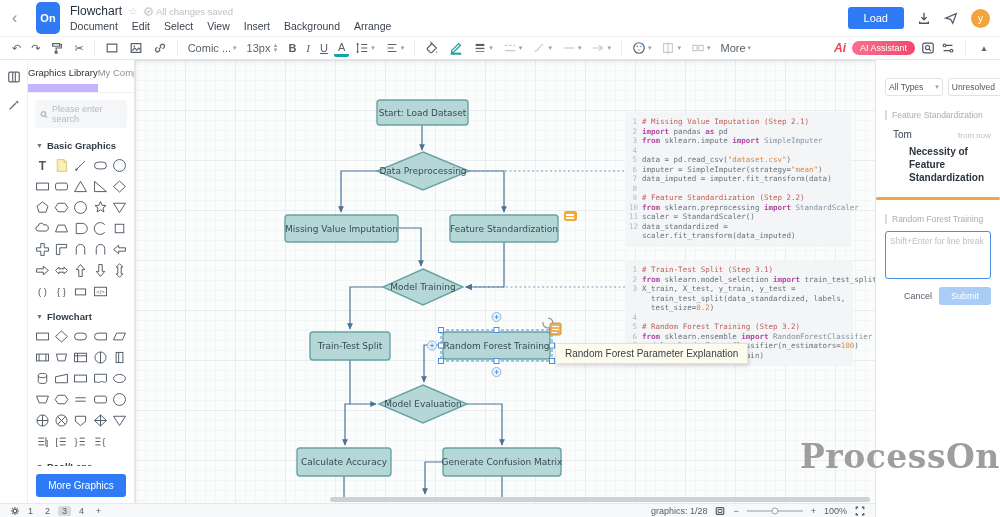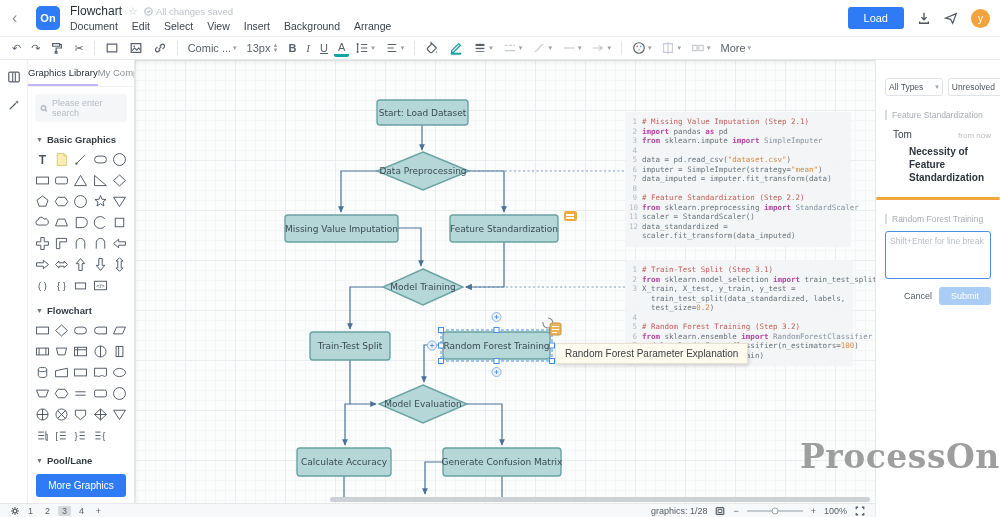--- a/index.html
+++ b/index.html
@@ -3,21 +3,21 @@
 <meta charset="utf-8">
 <style>
   * { margin:0; padding:0; box-sizing:border-box; }
   html,body { width:1000px; height:517px; }
   body { font-family:"Liberation Sans", sans-serif; font-size:11px; color:#3c4450; background:#fff; overflow:hidden; }
   .app { position:relative; width:1000px; height:517px; background:#fff; }
 
   
   .header { height:36px; display:flex; align-items:center; padding:0 10px 0 12px; background:#fff; }
   .back { font-size:16px; color:#8a919a; width:18px; cursor:pointer; }
-  .logo { width:24px; height:24px; border-radius:5px; background:#2f7bf5; color:#fff; font-weight:bold; font-size:11px; display:flex; align-items:center; justify-content:center; margin:0 10px 0 6px; }
+  .logo { width:24px; height:32px; border-radius:5px; background:#2f7bf5; color:#fff; font-weight:bold; font-size:11px; display:flex; align-items:center; justify-content:center; margin:0 10px 0 6px; }
   .titleblock { display:flex; flex-direction:column; gap:2px; }
   .titlerow { display:flex; align-items:center; gap:6px; }
   .doc-title { font-size:12px; color:#27313b; }
   .star { color:#c9ced4; font-size:11px; }
   .saved { display:flex; align-items:center; gap:3px; color:#bcc2c8; font-size:9.5px; }
   .menubar { display:flex; gap:14px; font-size:10.5px; color:#3c4450; }
   .menubar span { cursor:pointer; }
   .header-right { margin-left:auto; display:flex; align-items:center; gap:13px; }
   .share-btn { background:#2f7bf5; color:#fff; border:none; border-radius:3px; font-size:11px; padding:5px 16px; cursor:pointer; }
   .hicon { color:#4c5560; }
@@ -43,21 +43,21 @@
   
   .bodyrow { display:flex; height:457px; }
   .left-region { width:875px; display:flex; flex-direction:column; }
   .content-row { display:flex; height:443px; }
 
   .iconstrip { width:28px; border-right:1px solid #efeff1; display:flex; flex-direction:column; align-items:center; padding-top:10px; gap:14px; color:#59626c; background:#fff; }
 
   .sidebar { width:107px; border-right:1px solid #e6e8ea; background:#fff; display:flex; flex-direction:column; overflow:hidden; }
   .tabs { display:flex; font-size:9.5px; color:#8a919a; border-bottom:1px solid #f0f1f3; }
   .tab { flex:1; text-align:center; padding:7px 0 6px; cursor:pointer; white-space:nowrap; }
-  .tab.active { color:#27313b; border-bottom:2px solid #c4b5fd; }
+  .tab.active { color:#27313b; border-bottom:8px solid #c4b5fd; }
   .searchbox { margin:7px 7px 4px; background:#f5f6f7; border-radius:3px; display:flex; align-items:center; gap:4px; padding:4px 5px; color:#b6bcc2; font-size:9px; }
   .section-title { display:flex; align-items:center; gap:4px; font-size:9.5px; font-weight:bold; color:#333c46; padding:8px 8px 2px; }
   .tri { font-size:7px; color:#6b737c; }
   .shape-grid { display:grid; grid-template-columns:repeat(5,1fr); padding:2px 5px; row-gap:1px; }
   .shape-cell { height:20px; display:flex; align-items:center; justify-content:center; cursor:pointer; color:#4a5560; }
   .shape-cell svg { width:17px; height:17px; }
   .more-graphics { margin:8px 8px 6px; background:#2f7bf5; color:#fff; border:none; border-radius:3px; font-size:10px; padding:6px 0; cursor:pointer; }
   .sidebar-scroll { overflow:hidden; flex:1; }
 
   
@@ -278,20 +278,36 @@
         <svg class="i" viewBox="0 0 16 16">
           <rect x="2" y="5" width="5" height="6" fill="none" stroke="currentColor" stroke-width="1.1"></rect>
           <rect x="9" y="5" width="5" height="6" fill="none" stroke="currentColor" stroke-width="1.1"></rect>
         </svg>
         <span class="caret">▾</span>
       </span>
     <span class="ti">
         <span>More</span>
         <span class="caret">▾</span>
       </span>
+    <div class="tb-right">
+      <span class="ai-logo">Ai</span>
+      <span class="ai-badge">AI Assistant</span>
+      <svg class="i hicon" viewBox="0 0 16 16">
+          <rect x="2" y="2.5" width="12" height="11" rx="2" fill="none" stroke="currentColor" stroke-width="1.2"></rect>
+          <circle cx="7.5" cy="7.5" r="2.4" fill="none" stroke="currentColor" stroke-width="1.1"></circle>
+          <path d="M9.3 9.3l2.2 2.2" stroke="currentColor" stroke-width="1.1"></path>
+        </svg>
+      <svg class="i hicon" viewBox="0 0 16 16">
+          <circle cx="4" cy="5" r="1.6" fill="none" stroke="currentColor" stroke-width="1.1"></circle>
+          <circle cx="12" cy="11" r="1.6" fill="none" stroke="currentColor" stroke-width="1.1"></circle>
+          <path d="M5.5 5H13M3 11h7.5" stroke="currentColor" stroke-width="1.1"></path>
+        </svg>
+      <span class="tsep"></span>
+      <span class="ti" style="font-size:8px">▲</span>
+    </div>
   </div>
 
   <div class="bodyrow">
     <div class="left-region">
       <div class="content-row">
 
         <div class="iconstrip">
           <svg class="i" viewBox="0 0 16 16">
               <rect x="2" y="2.5" width="12" height="11" rx="1.5" fill="none" stroke="currentColor" stroke-width="1.2"></rect>
               <path d="M6.5 2.5v11M9.5 2.5v11" stroke="currentColor" stroke-width="1.1"></path>

